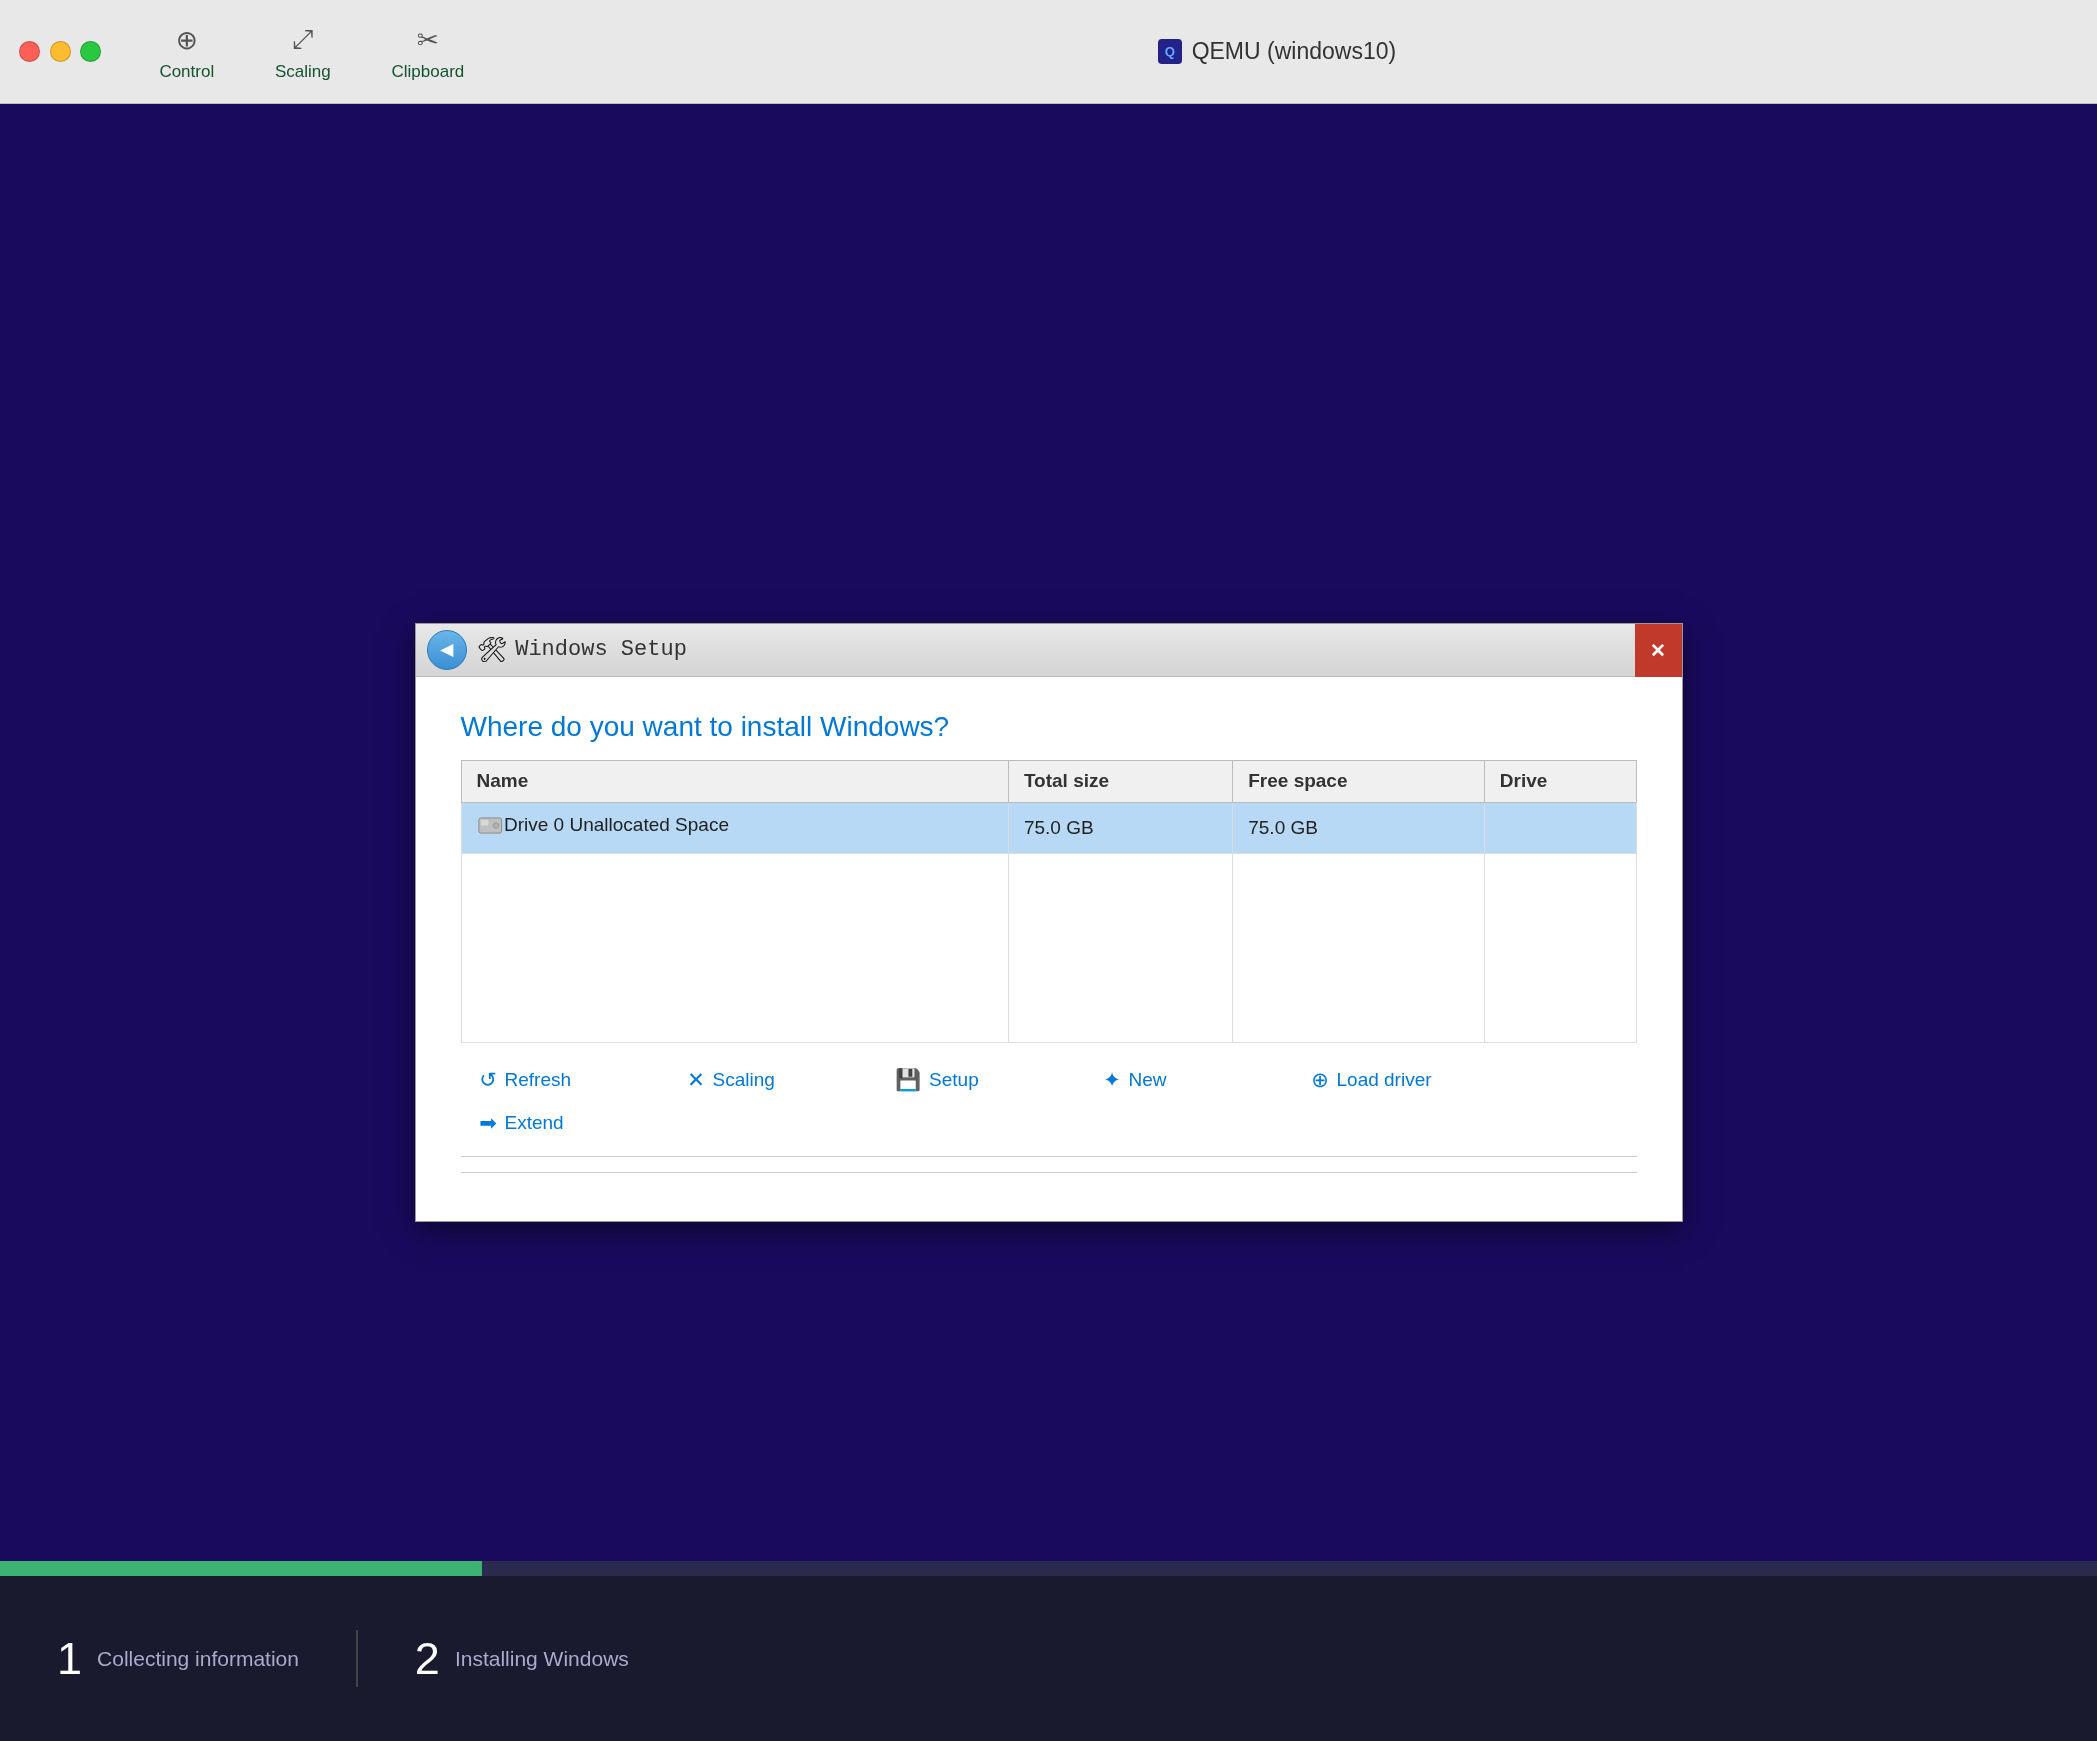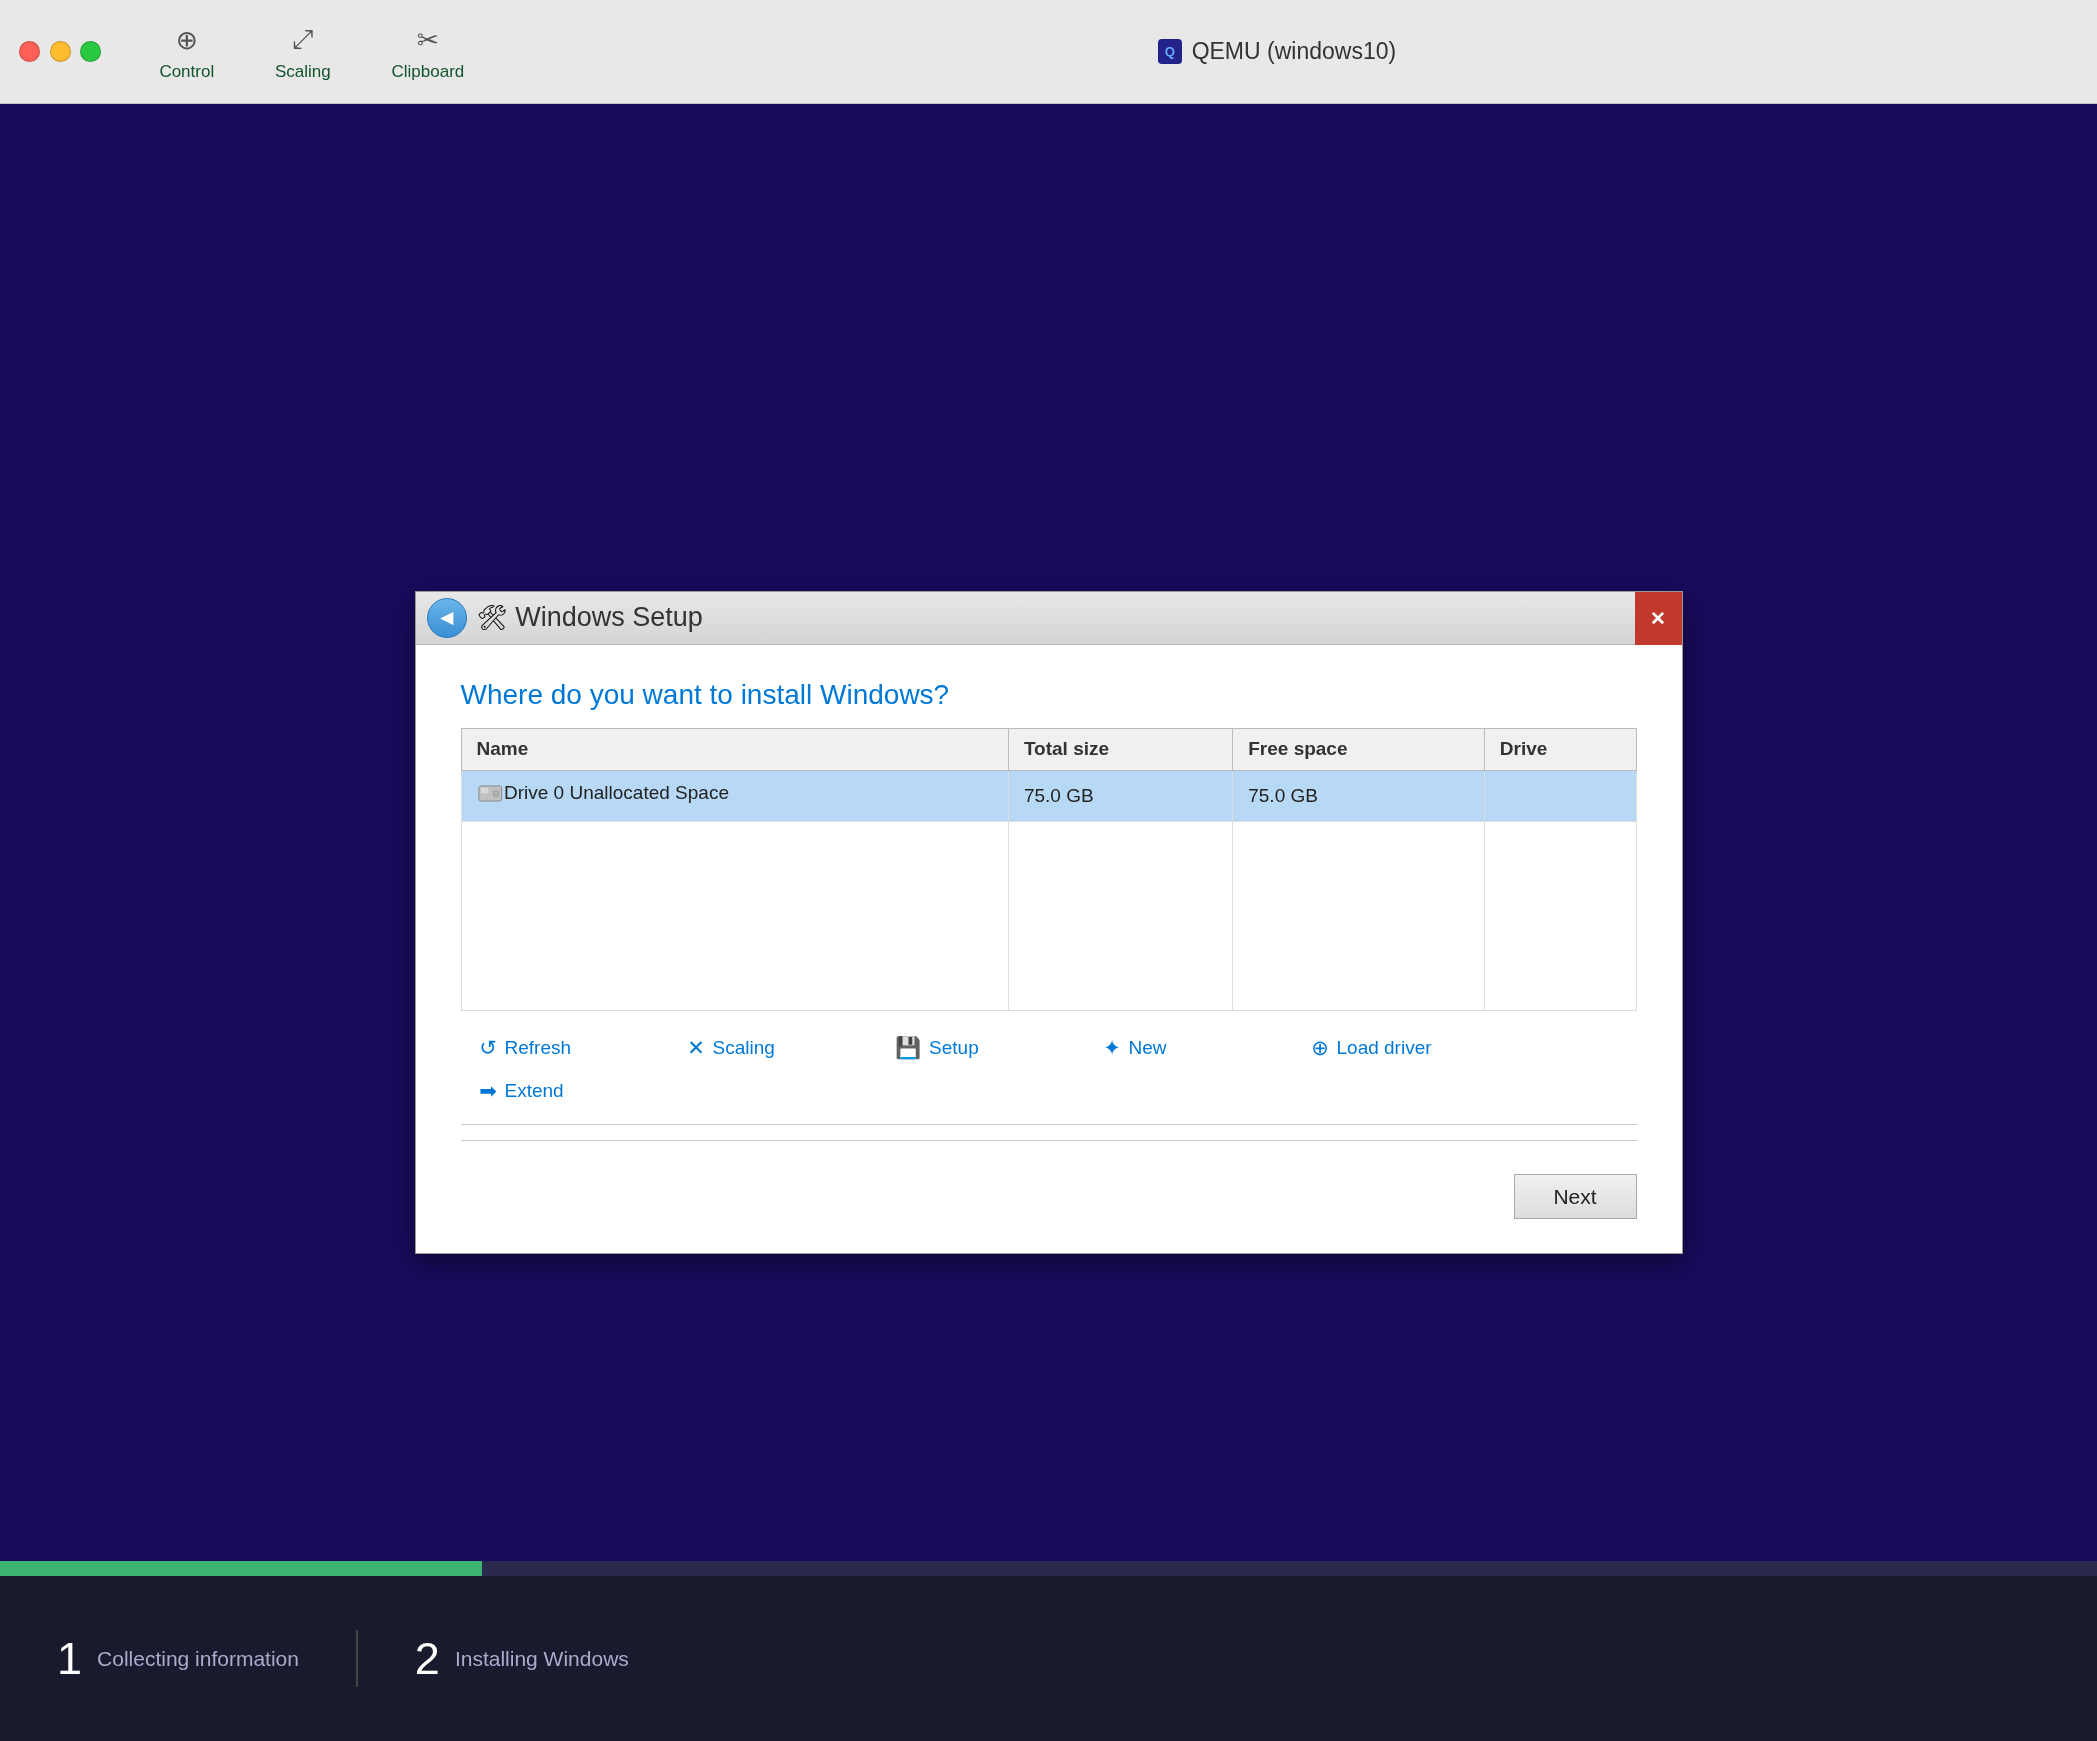--- a/index.html
+++ b/index.html
@@ -131,22 +131,23 @@
       color: white;
       font-size: 17px;
     }
 
     .dialog-title-icon {
       font-size: 24.6px;
       margin-right: 7.6px;
     }
 
     .dialog-title-text {
-      font-size: 27px;
+      font-size: 22px;
       color: #333;
+      font-family: Liberation Mono, monospace;
     }
 
     .dialog-close-btn {
       position: absolute;
       right: 0;
       top: 0;
       width: 47px;
       height: 53px;
       background: #c0392b;
       display: flex;
@@ -436,25 +437,20 @@
           </button>
           <button class="action-btn">
             <span class="action-icon">➡</span>
             <span>Extend</span>
           </button>
         </div>
 
         <div class="separator"></div>
         <div class="separator"></div>
 
-        <div class="next-btn-row">
-          <button class="next-btn">
-            <span>Next</span>
-          </button>
-        </div>
       </div>
     </div>
 
     <div class="progress-area">
       <div class="progress-bar-container">
         <div class="progress-bar-fill" style="width: 23%"></div>
       </div>
       <div class="progress-steps">
         <div class="step-item">
           <span class="step-number">1</span>

